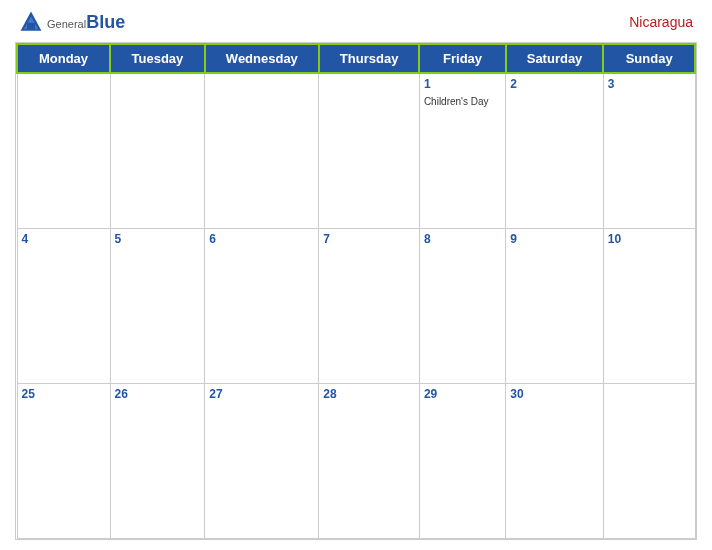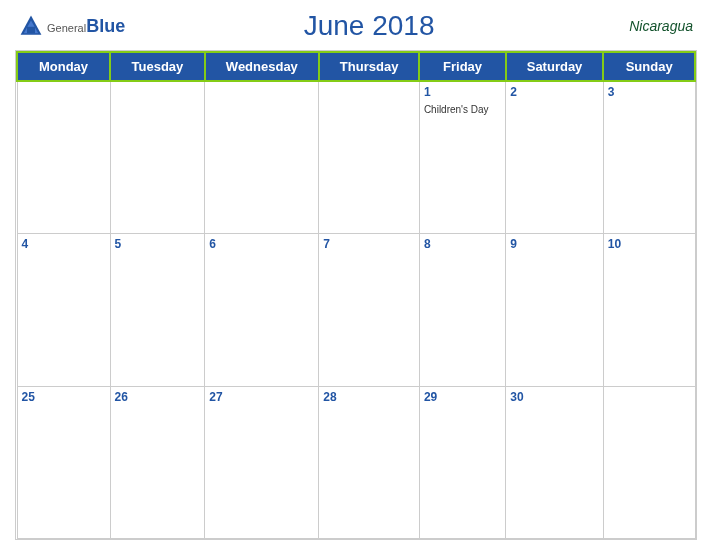--- a/index.html
+++ b/index.html
@@ -45,24 +45,23 @@
     }
     .title {
       font-size: 28px;
       color: #2255a4;
       font-weight: normal;
       text-align: center;
       flex: 1;
     }
     .country {
       font-size: 14px;
-      color: #14532d;
+      color: #b91c1c;
       text-align: right;
       min-width: 80px;
-      font-style: italic;
     }
     .calendar {
       flex: 1;
       border: 1px solid #ccc;
       border-collapse: collapse;
       width: 100%;
     }
     .calendar table {
       width: 100%;
       height: 100%;
@@ -110,21 +109,20 @@
     <div class="logo">
       <svg class="logo-icon" viewBox="0 0 30 30">
         <polygon points="15,2 28,26 2,26" fill="#2255a4"></polygon>
         <polygon points="15,8 24,24 6,24" fill="#4477cc"></polygon>
         <rect x="10" y="16" width="10" height="8" fill="#2255a4"></rect>
       </svg>
       <span>
         <span class="logo-text-general">General</span><span class="logo-text-blue">Blue</span>
       </span>
     </div>
-    <div class="title">June 2018</div>
     <div class="country">Nicaragua</div>
   </div>
 
   <div class="calendar">
     <table>
       <thead>
         <tr>
           <th class="day-header">Monday</th>
           <th class="day-header">Tuesday</th>
           <th class="day-header">Wednesday</th>

